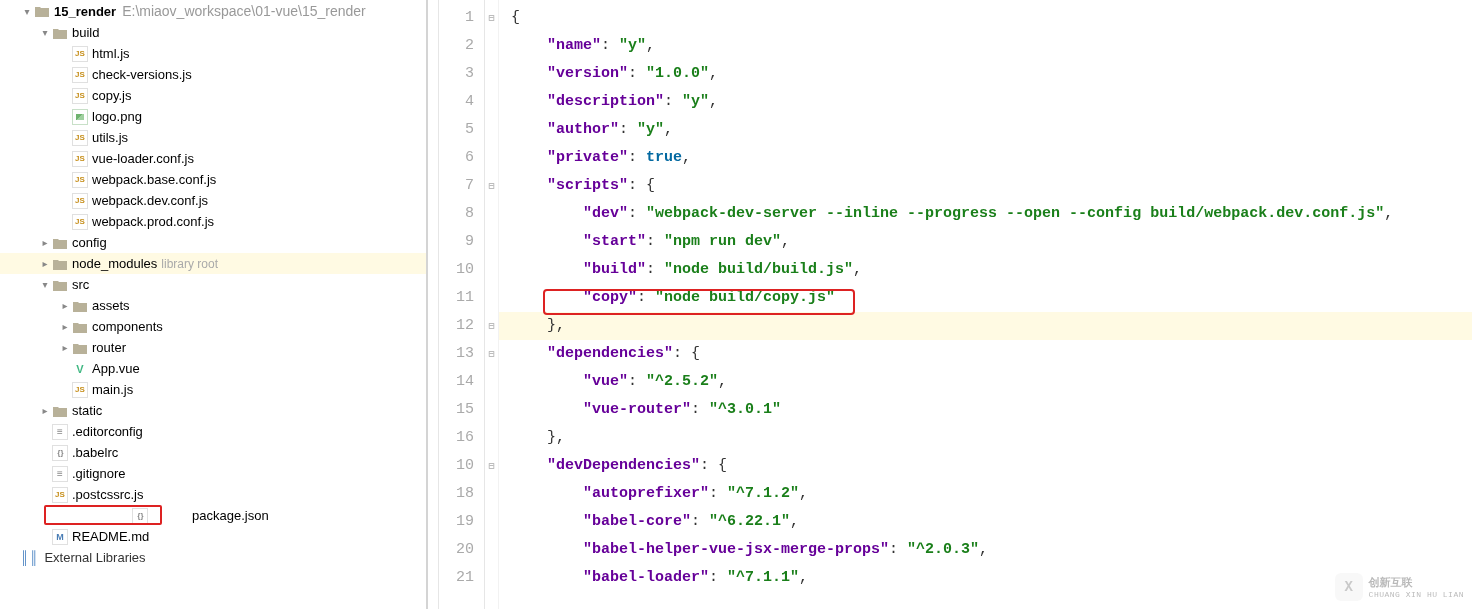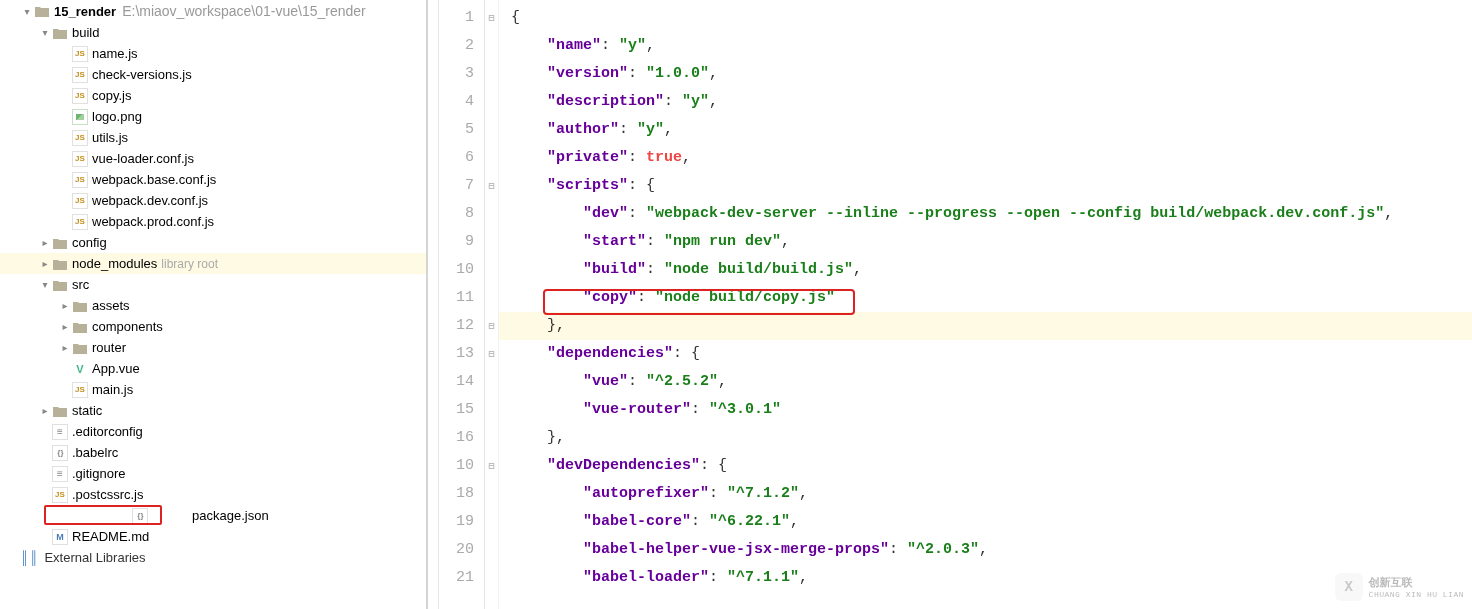--- a/index.html
+++ b/index.html
@@ -87,21 +87,21 @@
       padding-top:4px; border-right:1px solid #e6e6e6;
     }
     .gutter div { height:28px; line-height:28px; padding-right:10px;}
     .fold-col { width:14px; background:#fff; padding-top:4px; border-right:1px solid #f2f2f2;}
     .fold-col div { height:28px; display:flex; align-items:center; justify-content:center; color:#aaa; font-size:10px;}
     .code { flex:1; padding-top:4px; position:relative; }
     .code-line { height:28px; line-height:28px; padding-left:12px; white-space:pre; }
     .code-line.hl { background:#fffae3; }
     .t-str { color:#1a7f1a; font-weight:bold; }
     .t-punc { color:#333; }
-    .t-bool { color:#ef4444; font-weight:bold; }
+    .t-bool { color:#0369a1; font-weight:bold; }
     .t-prop { color:#660099; font-weight:bold; }
     .red-box {
       position:absolute; border:2px solid #d22; border-radius:4px; pointer-events:none;
     }
     .watermark {
       position:absolute; right:8px; bottom:8px; opacity:.45; display:flex; align-items:center; gap:6px;
       font-size:11px; color:#666;
     }
     .watermark .wm-logo {
       width:28px;height:28px;border-radius:6px;background:#f0f0f0;display:flex;align-items:center;justify-content:center;font-weight:bold;color:#888;font-size:14px;
@@ -129,21 +129,21 @@
           <svg width="14" height="12" viewBox="0 0 14 12">
             <path fill="#b8b199" d="M0 2h5l1 1h8v9H0z"></path>
           </svg>
         </span>
         <span class="label">build</span>
       </li>
       <li>
         <span class="indent" style="width: 58px;"></span>
         <span class="arrow empty"></span>
         <span class="icon icon-js"></span>
-        <span class="label">name.js</span>
+        <span class="label">html.js</span>
       </li>
       <li>
         <span class="indent" style="width: 58px;"></span>
         <span class="arrow empty"></span>
         <span class="icon icon-js"></span>
         <span class="label">check-versions.js</span>
       </li>
       <li>
         <span class="indent" style="width: 58px;"></span>
         <span class="arrow empty"></span>

